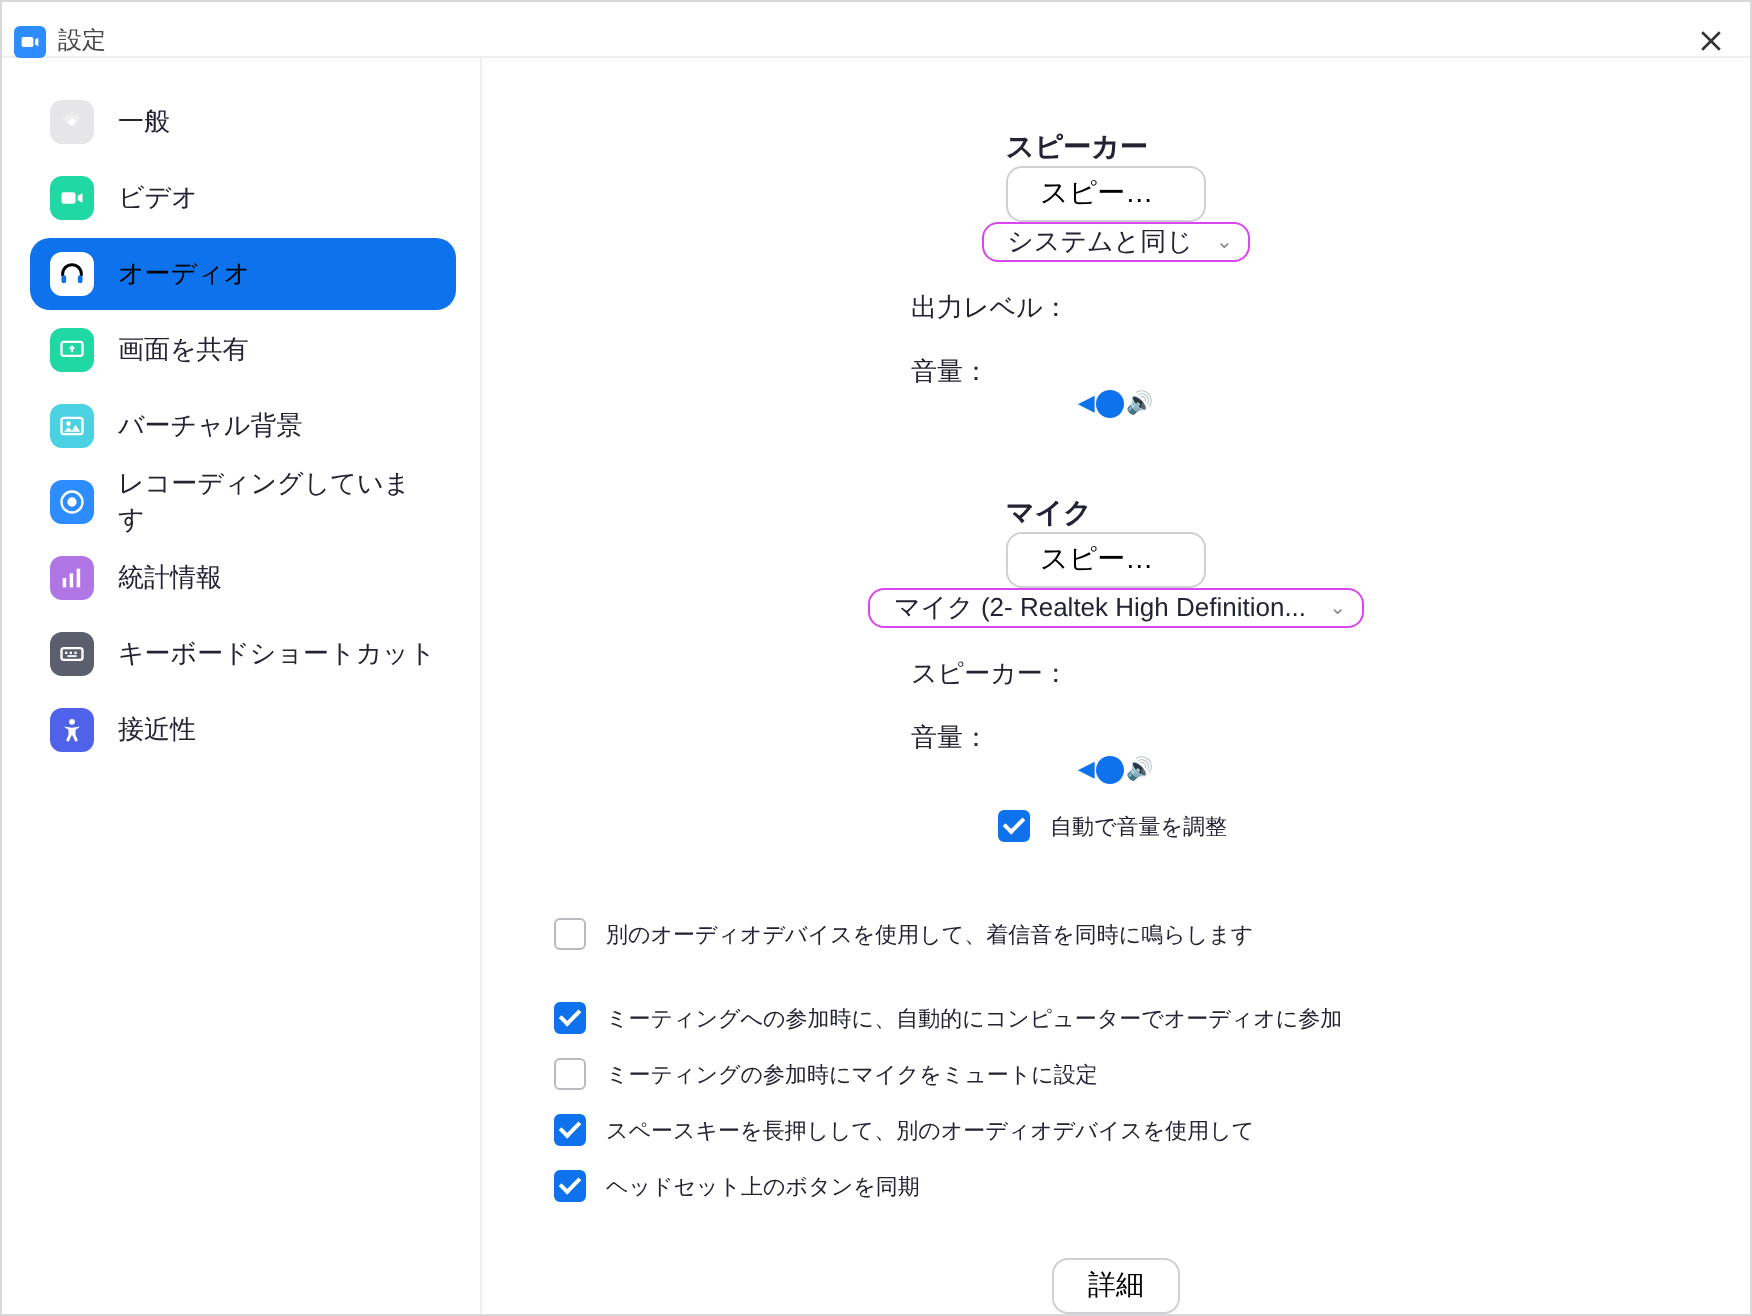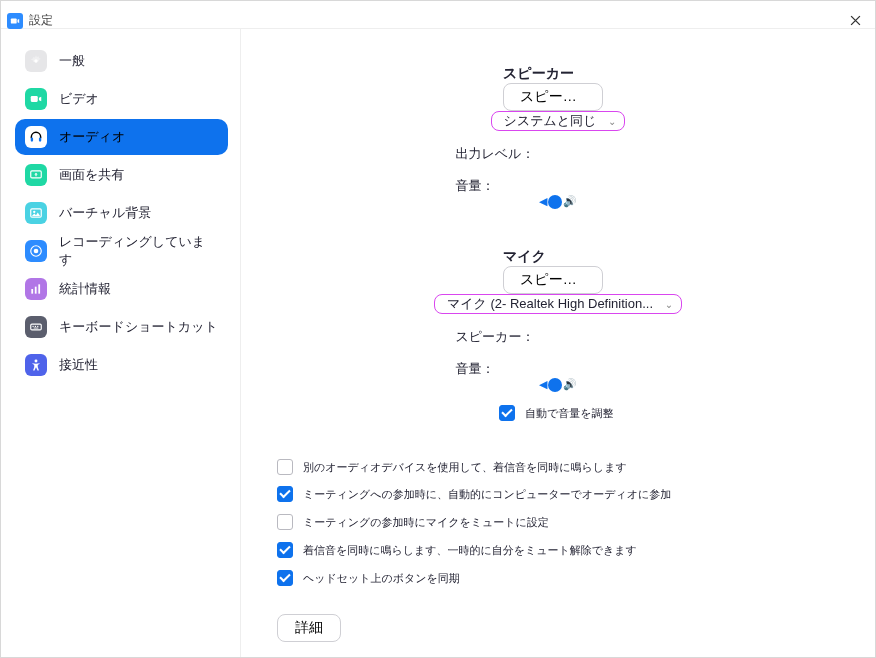--- a/index.html
+++ b/index.html
@@ -164,21 +164,21 @@
   .chk.checked::after {
     content:""; width:4px; height:8px; border:solid #fff; border-width:0 2px 2px 0;
     transform: rotate(45deg) translate(-1px,-1px);
   }
   .group {
     margin-bottom: 26px;
   }
   .indented { margin-left: 222px; }
   .footer {
     margin-top:auto;
-    display:flex; justify-content:flex-start;
+    display:flex; justify-content:center;
     padding-top:16px;
   }
   .btn-detail { width:64px; }
 </style>
 </head>
 <body>
 
 <div class="titlebar">
   <div class="appicon">
     <svg viewBox="0 0 24 24">
@@ -338,36 +338,36 @@
           </div>
           <span class="spk-ic right">🔊</span>
         </div>
       </div>
       <div class="chk-row indented">
         <div class="chk checked"></div>
         <span>自動で音量を調整</span>
       </div>
     </div>
 
-    <div class="chk-row" style="margin-bottom:11px;font-family:Liberation Mono, monospace;">
+    <div class="chk-row" style="margin-bottom:26px;font-family:Liberation Mono, monospace;">
       <div class="chk"></div>
       <span>別のオーディオデバイスを使用して、着信音を同時に鳴らします</span>
     </div>
 
     <div class="chk-row">
       <div class="chk checked"></div>
       <span>ミーティングへの参加時に、自動的にコンピューターでオーディオに参加</span>
     </div>
     <div class="chk-row">
       <div class="chk"></div>
       <span>ミーティングの参加時にマイクをミュートに設定</span>
     </div>
     <div class="chk-row">
       <div class="chk checked"></div>
-      <span>着信音を同時に鳴らします、一時的に自分をミュート解除できます</span>
+      <span>スペースキーを長押しして、別のオーディオデバイスを使用して</span>
     </div>
     <div class="chk-row">
       <div class="chk checked"></div>
       <span>ヘッドセット上のボタンを同期</span>
     </div>
 
     <div class="footer">
       <button class="btn btn-detail">詳細</button>
     </div>
   </div>

